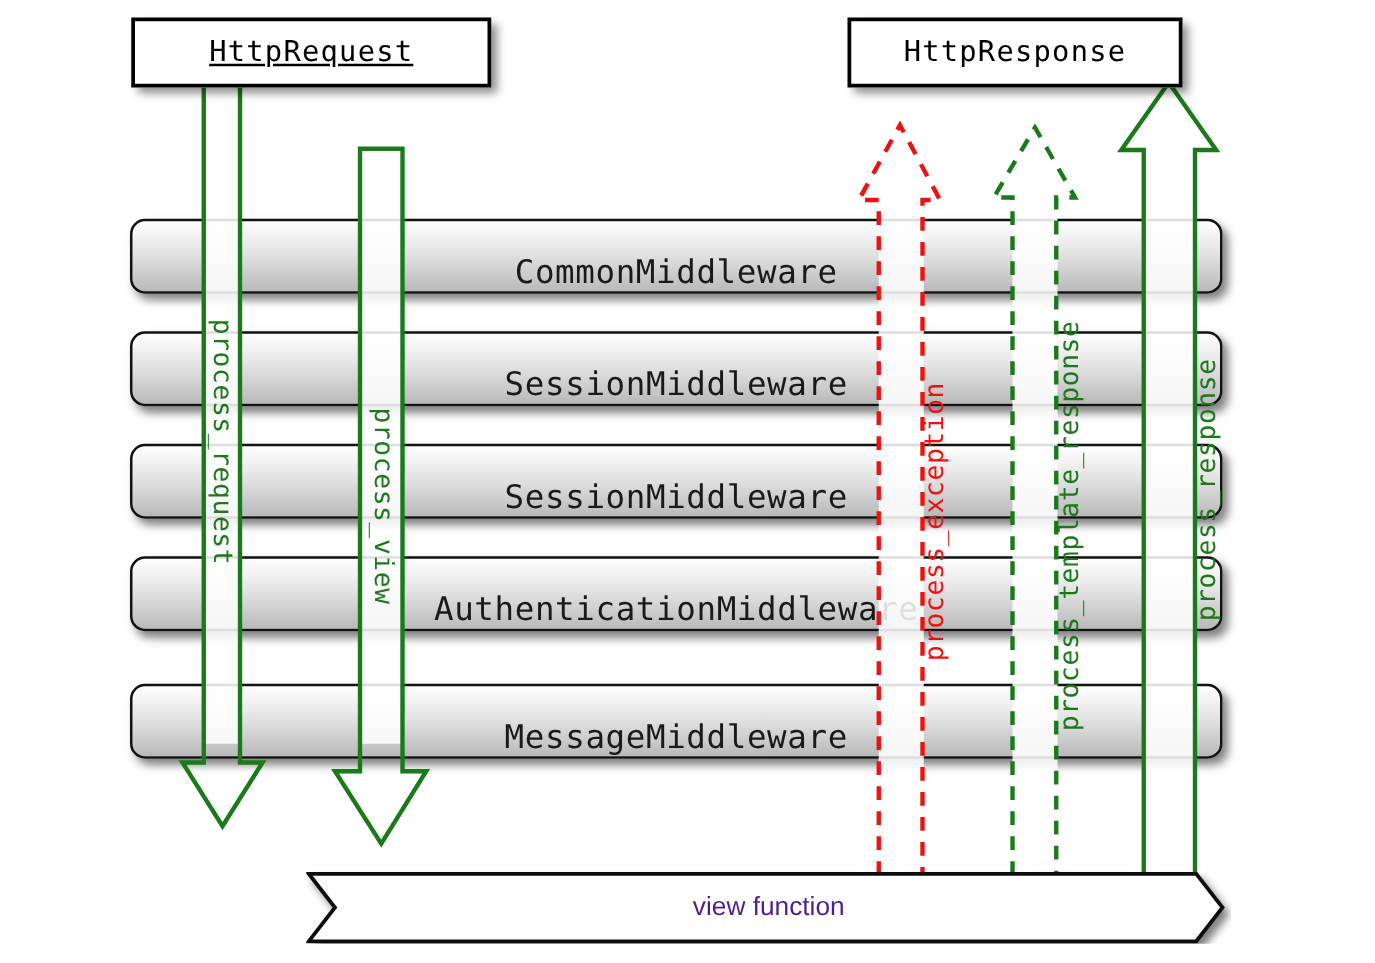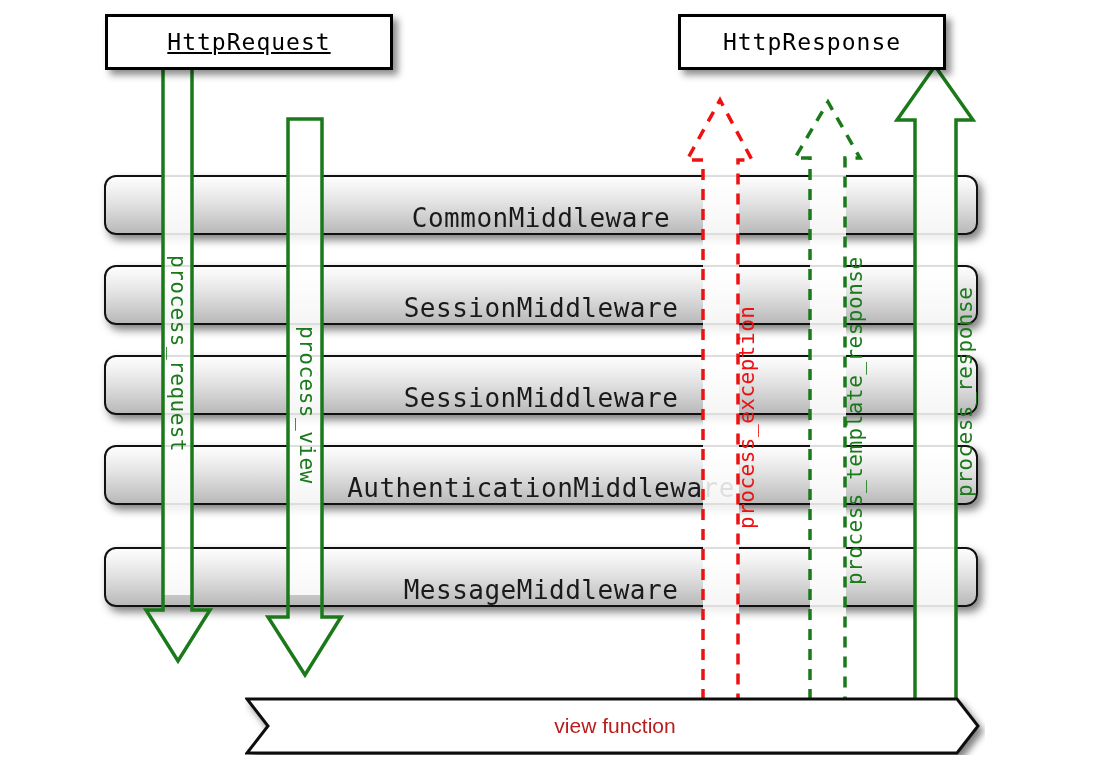--- a/index.html
+++ b/index.html
@@ -104,21 +104,21 @@
   }
   #view-function .ribbon-text {
     position: absolute;
     left: 0; top: 0;
     width: 740px; height: 58px;
     display: flex;
     align-items: center;
     justify-content: center;
     font-family: "Liberation Sans", sans-serif;
     font-size: 21px;
-    color: #b91c1c;
+    color: #4c1d95;
   }
 </style>
 </head>
 <body>
 
 <div id="canvas">
 
   <div class="endpoint-box" id="box-request">
     <span>HttpRequest</span>
   </div>

